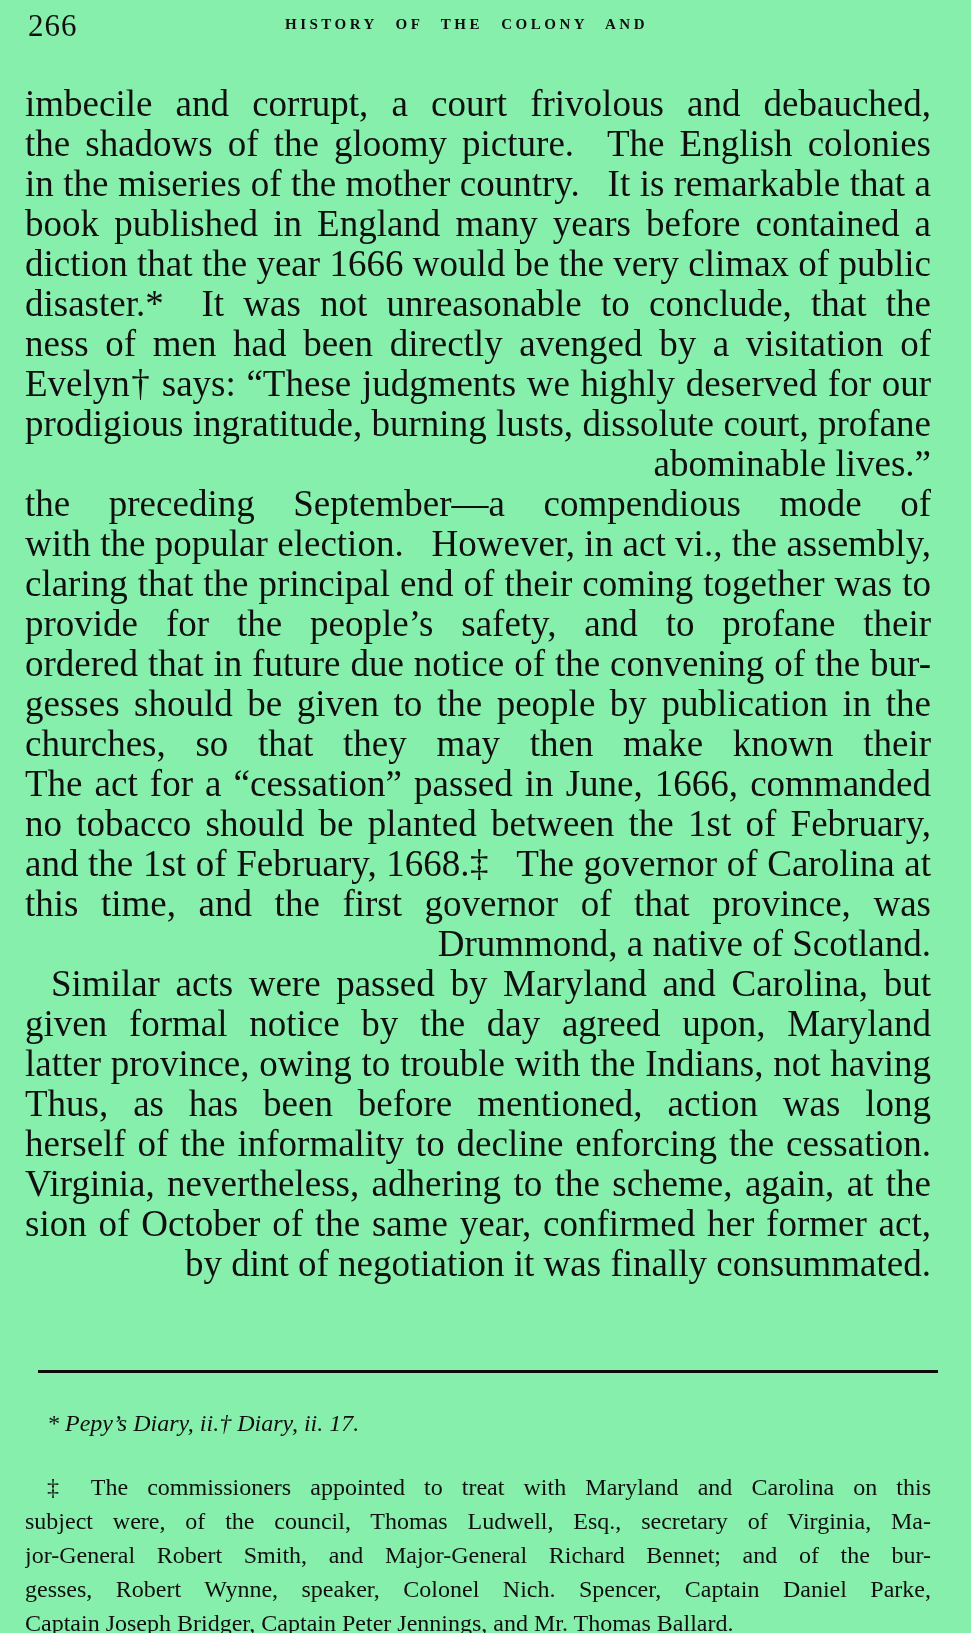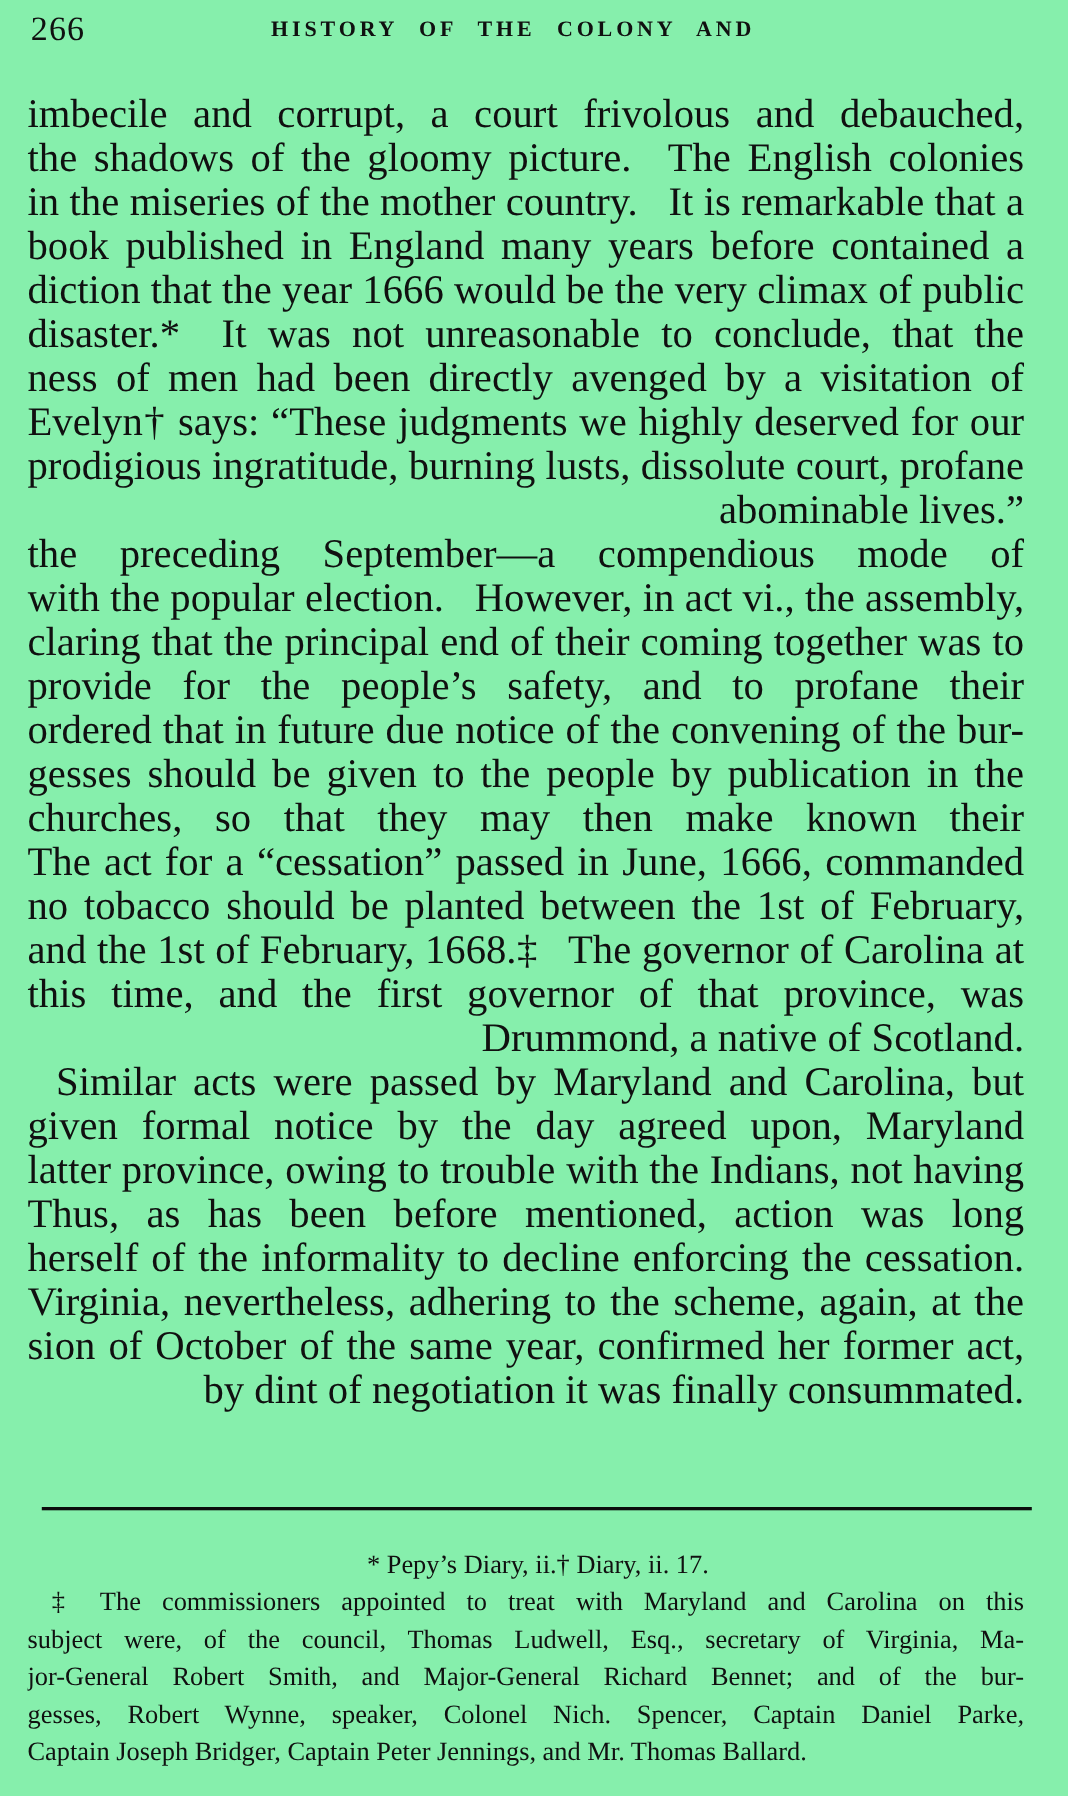--- a/index.html
+++ b/index.html
@@ -29,21 +29,21 @@
     top: 8px;
     font-size: 31px;
     letter-spacing: 1px;
   }
   .head-title {
     position: absolute;
     left: 0;
     right: 38px;
     top: 16px;
     text-align: center;
-    font-size: 20px;
+    font-size: 15px;
     font-weight: bold;
     letter-spacing: 3.5px;
     word-spacing: 11px;
   }
   
   .text-block {
     position: absolute;
     top: 84px;
     left: 25px;
     width: 906px;
@@ -80,28 +80,29 @@
     font-size: 24px;
   }
   .fline {
     height: 34px;
     line-height: 34px;
     overflow: hidden;
     text-align: left;
   }
   .frow {
     display: flex;
-    justify-content: center;
+    justify-content: flex-start;
+    font-style: italic;
   }
   .frow .fn-left { padding-left: 22px; }
   .fjust {
     text-align: justify;
     text-align-last: justify;
   }
-  .find { text-indent: 22px; }
+  .find { text-indent: 22px; margin-top: 30px; }
 </style>
 </head>
 <body>
 
 <div class="page">
 
   <div class="running-head">
     <span class="pagenum">266</span>
     <div class="head-title">HISTORY OF THE COLONY AND</div>
   </div>

